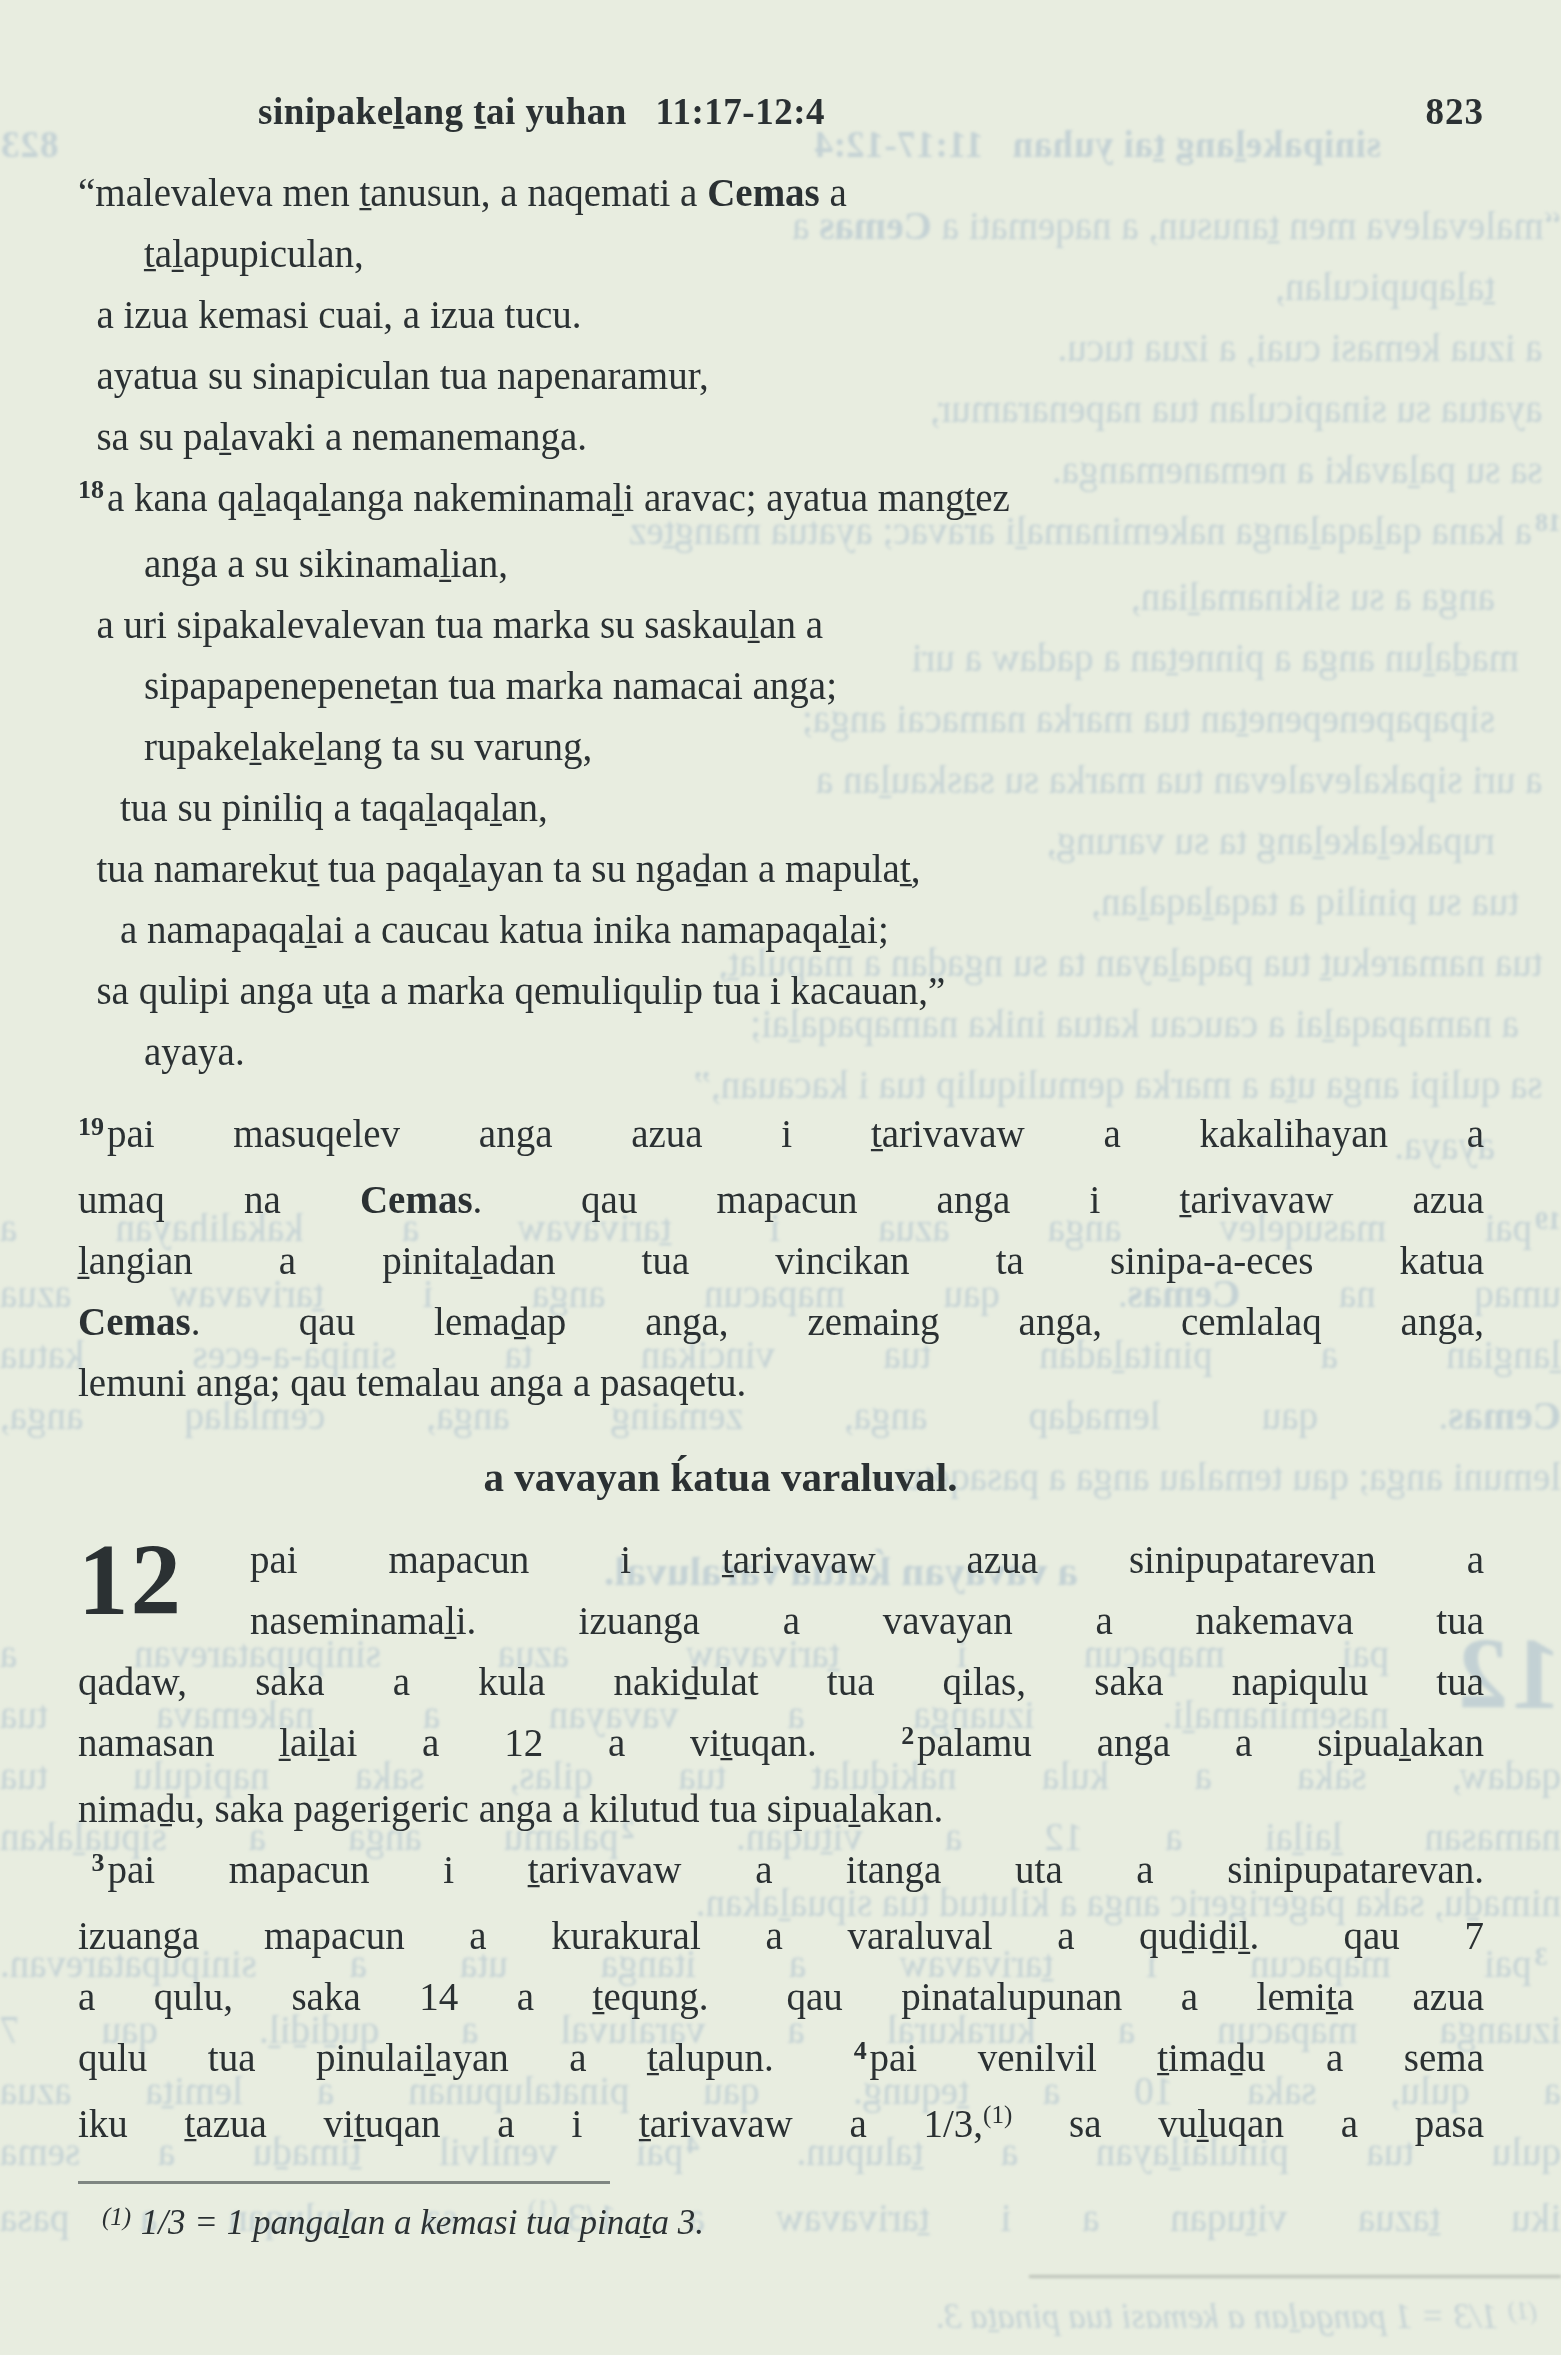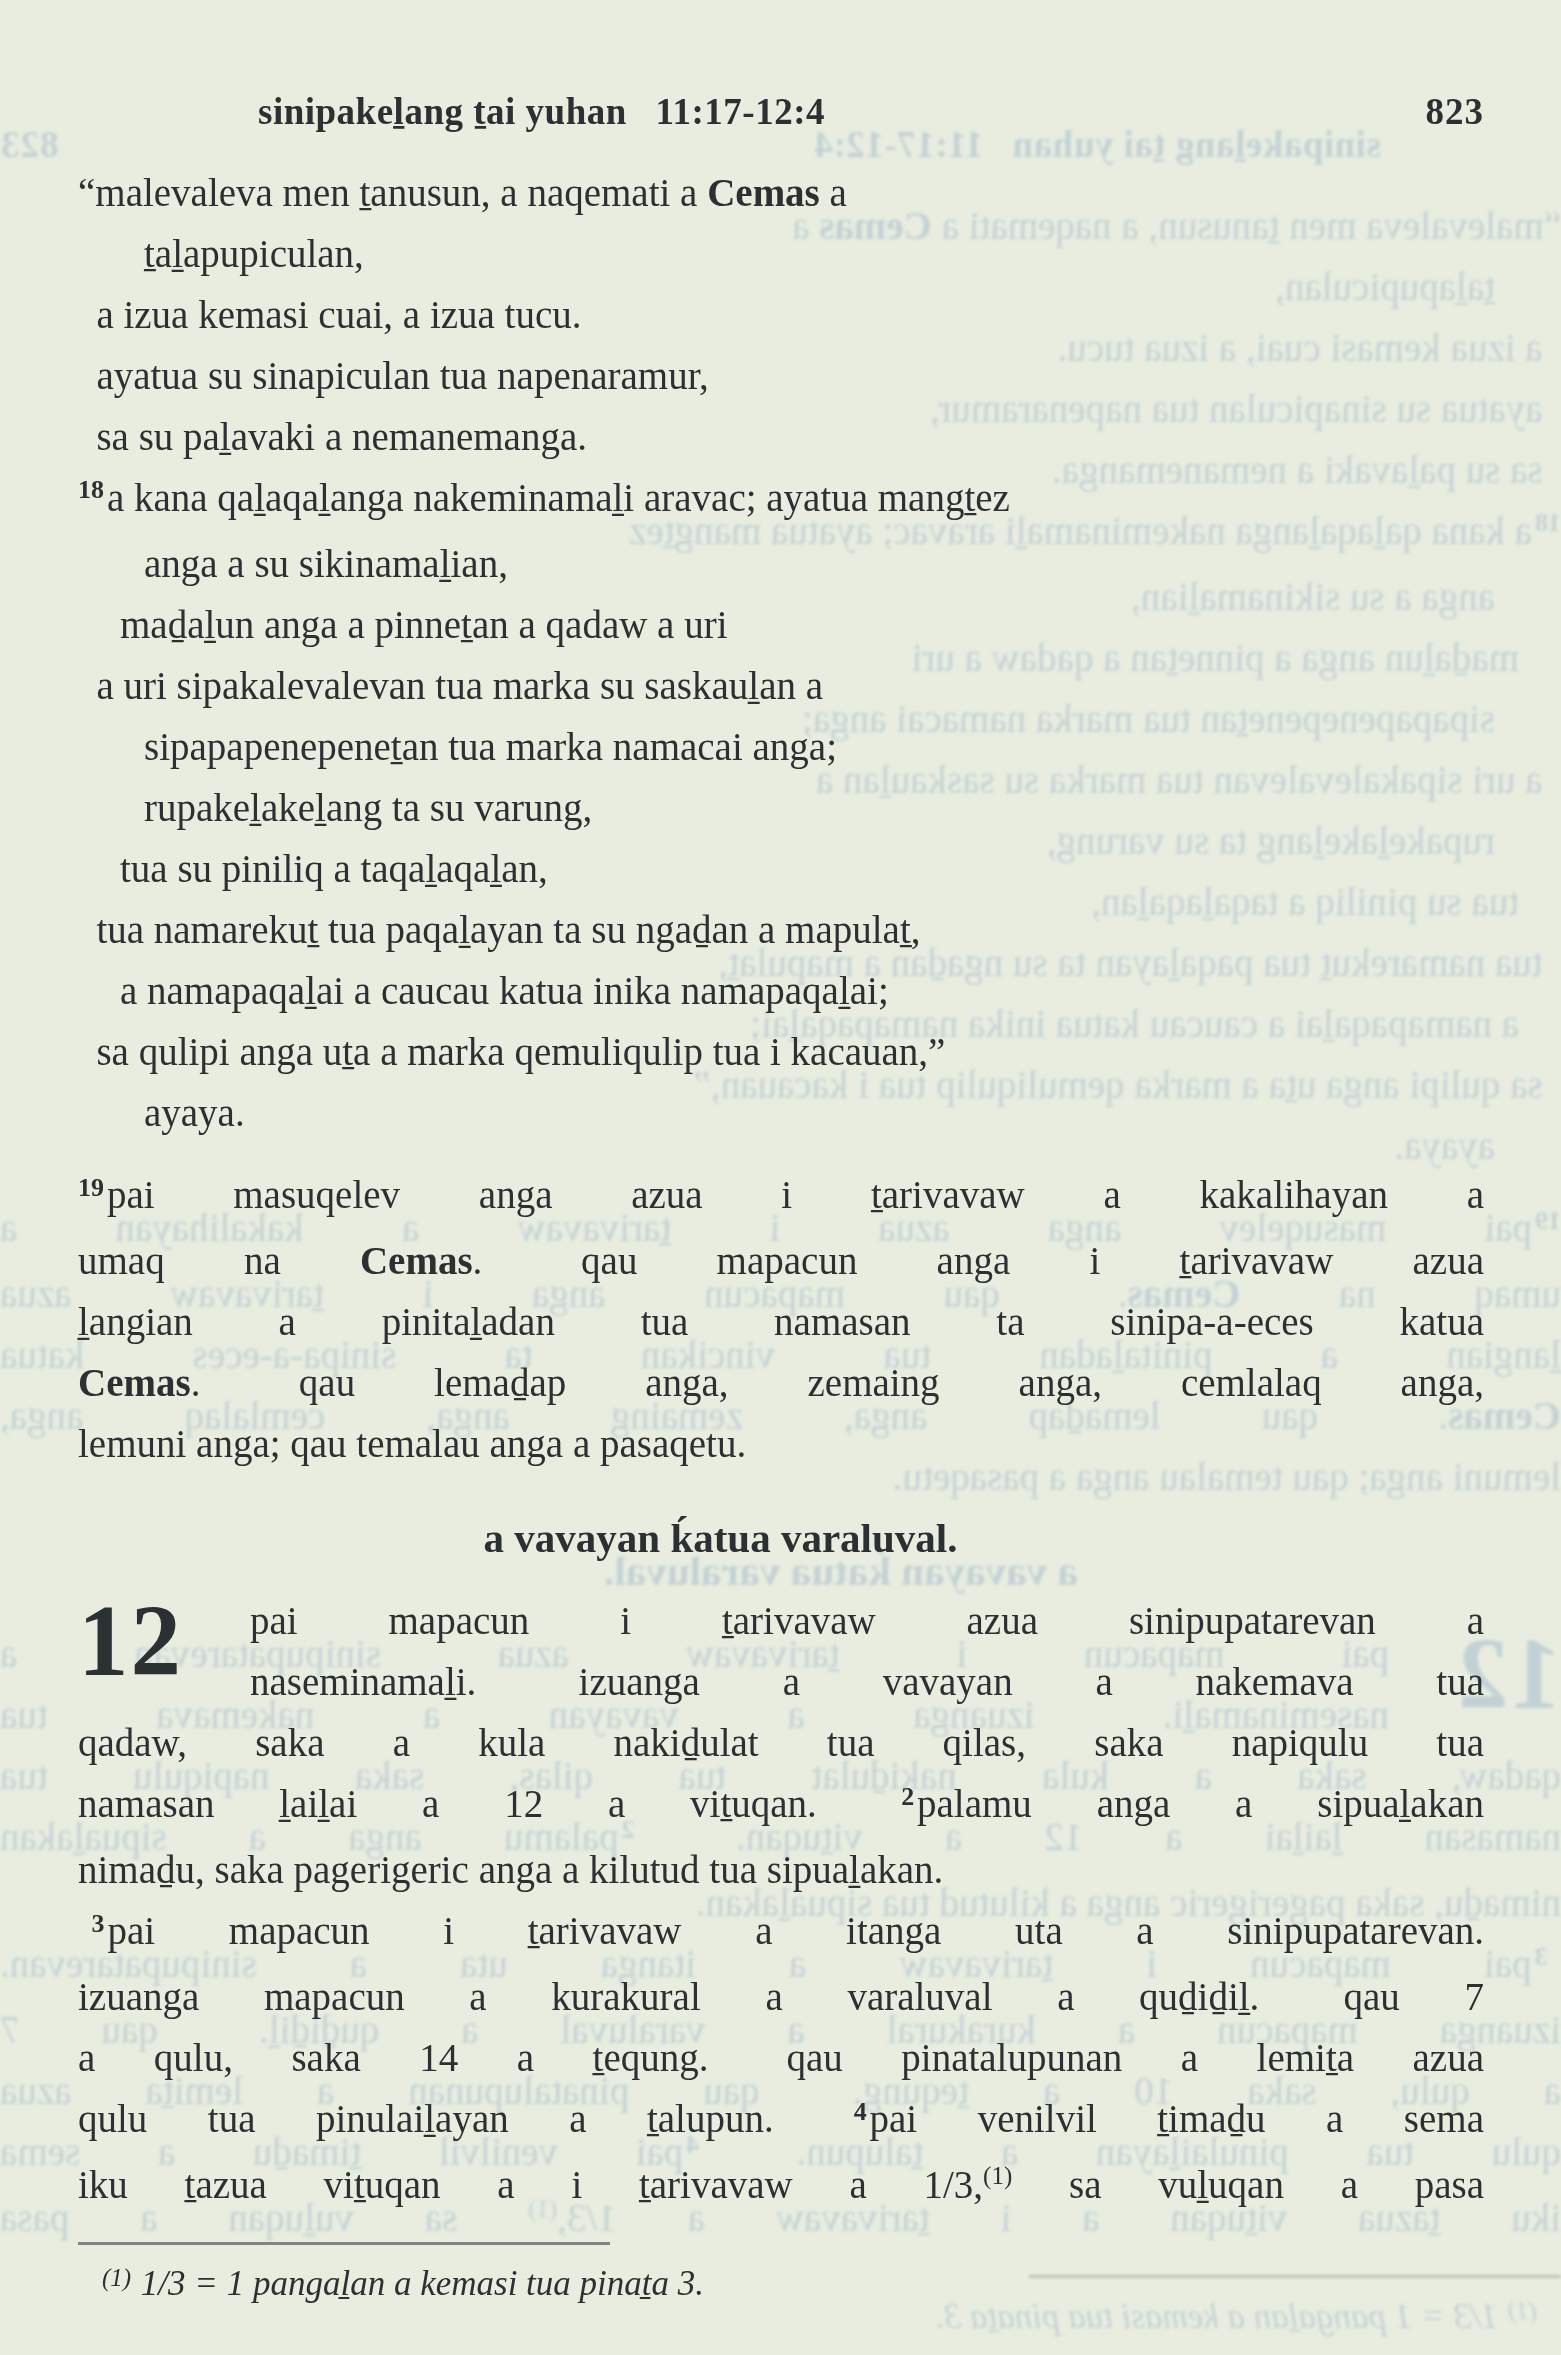--- a/index.html
+++ b/index.html
@@ -128,35 +128,34 @@
     </div>
 
     <div class="poem" id="poem-block">
         <div class="textline ind-0"><span class="seg-n">“malevaleva men ṯanusun, a naqemati a </span><span class="seg-b">Cemas</span><span class="seg-n"> a</span></div>
         <div class="textline ind-3"><span class="seg-n">ṯaḻapupiculan,</span></div>
         <div class="textline ind-1"><span class="seg-n">a izua kemasi cuai, a izua tucu.</span></div>
         <div class="textline ind-1"><span class="seg-n">ayatua su sinapiculan tua napenaramur,</span></div>
         <div class="textline ind-1"><span class="seg-n">sa su paḻavaki a nemanemanga.</span></div>
         <div class="textline ind-0"><span class="seg-s">18</span><span class="seg-n">a kana qaḻaqaḻanga nakeminamaḻi aravac; ayatua mangṯez</span></div>
         <div class="textline ind-3"><span class="seg-n">anga a su sikinamaḻian,</span></div>
-        <div class="textline ind-2"><span class="seg-n">maḏaḻun anga a pinneṯan a qadaw a uri</span></div>
         <div class="textline ind-1"><span class="seg-n">a uri sipakalevalevan tua marka su saskauḻan a</span></div>
         <div class="textline ind-3"><span class="seg-n">sipapapenepeneṯan tua marka namacai anga;</span></div>
         <div class="textline ind-3"><span class="seg-n">rupakeḻakeḻang ta su varung,</span></div>
         <div class="textline ind-2"><span class="seg-n">tua su piniliq a taqaḻaqaḻan,</span></div>
         <div class="textline ind-1"><span class="seg-n">tua namarekuṯ tua paqaḻayan ta su ngaḏan a mapulaṯ,</span></div>
         <div class="textline ind-2"><span class="seg-n">a namapaqaḻai a caucau katua inika namapaqaḻai;</span></div>
         <div class="textline ind-1"><span class="seg-n">sa qulipi anga uṯa a marka qemuliqulip tua i kacauan,”</span></div>
         <div class="textline ind-3"><span class="seg-n">ayaya.</span></div>
       </div>
 
     <div class="para" id="verse19-block">
         <div class="textline jline"><span class="seg-s">19</span><span class="seg-n">pai masuqelev anga azua i ṯarivavaw a kakalihayan a</span></div>
         <div class="textline jline"><span class="seg-n">umaq na </span><span class="seg-b">Cemas</span><span class="seg-n">.  qau mapacun anga i ṯarivavaw azua</span></div>
-        <div class="textline jline"><span class="seg-n">ḻangian a pinitaḻadan tua namasan ta sinipa-a-eces katua</span></div>
+        <div class="textline jline"><span class="seg-n">ḻangian a pinitaḻadan tua vincikan ta sinipa-a-eces katua</span></div>
         <div class="textline jline"><span class="seg-b">Cemas</span><span class="seg-n">.  qau lemaḏap anga, zemaing anga, cemlalaq anga,</span></div>
         <div class="textline jline last"><span class="seg-n">lemuni anga; qau temalau anga a pasaqetu.</span></div>
       </div>
 
     <div class="sect-head">a vavayan ḱatua varaluval.</div>
 
     <div class="chapter para" id="chapter12-block">
       <div class="dropcap">12</div>
       <div id="chapter12-lines">
           <div class="textline jline"><span class="seg-n">pai mapacun i ṯarivavaw azua sinipupatarevan a</span></div>

